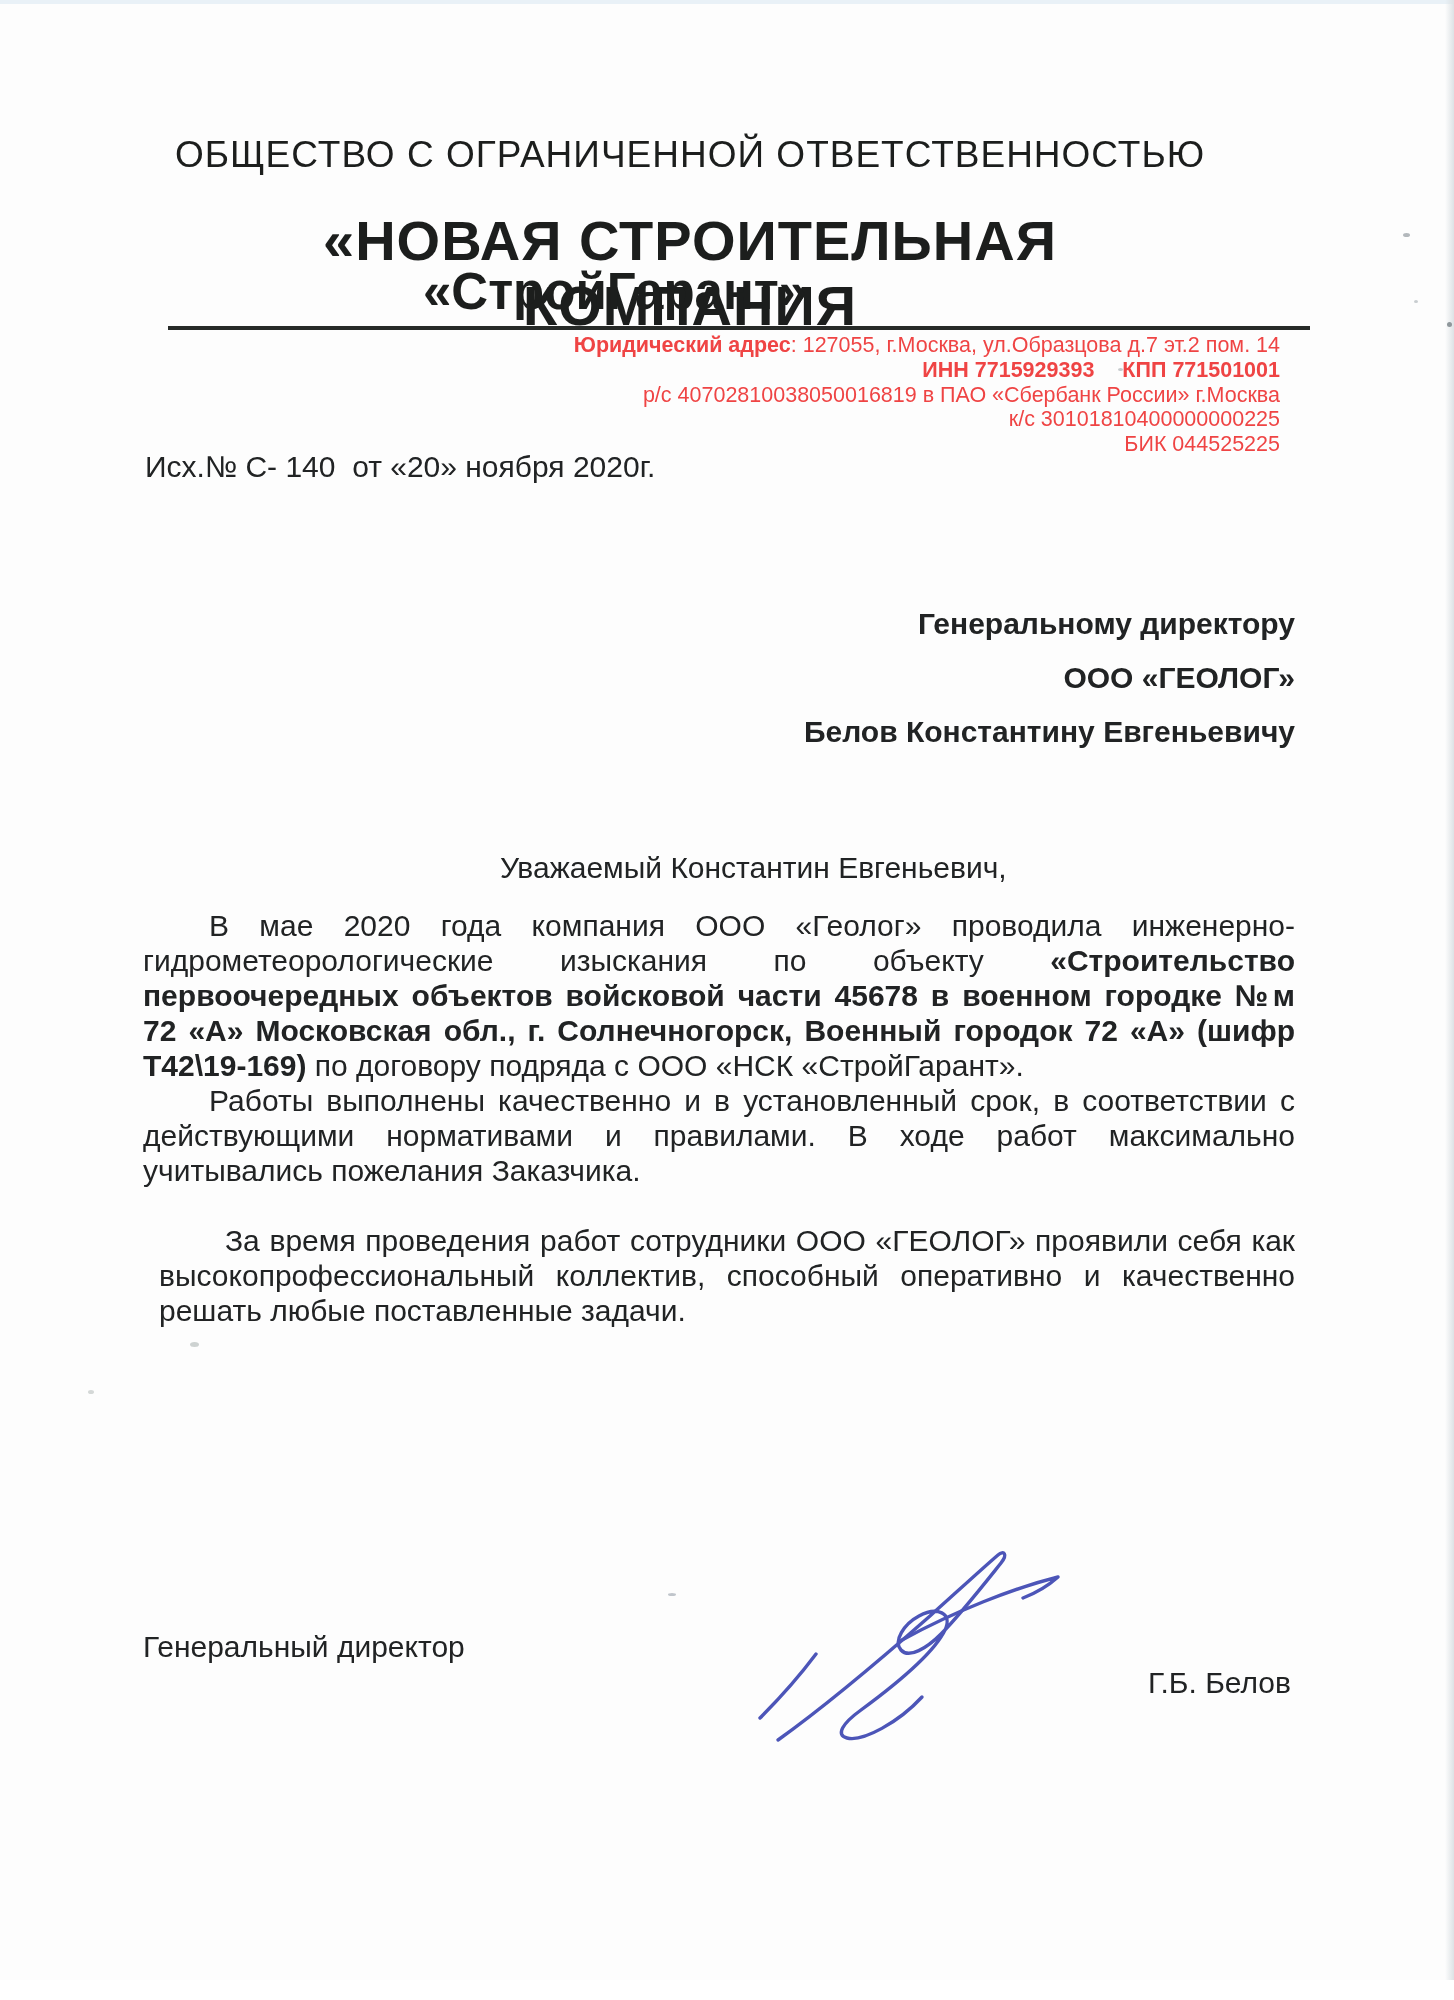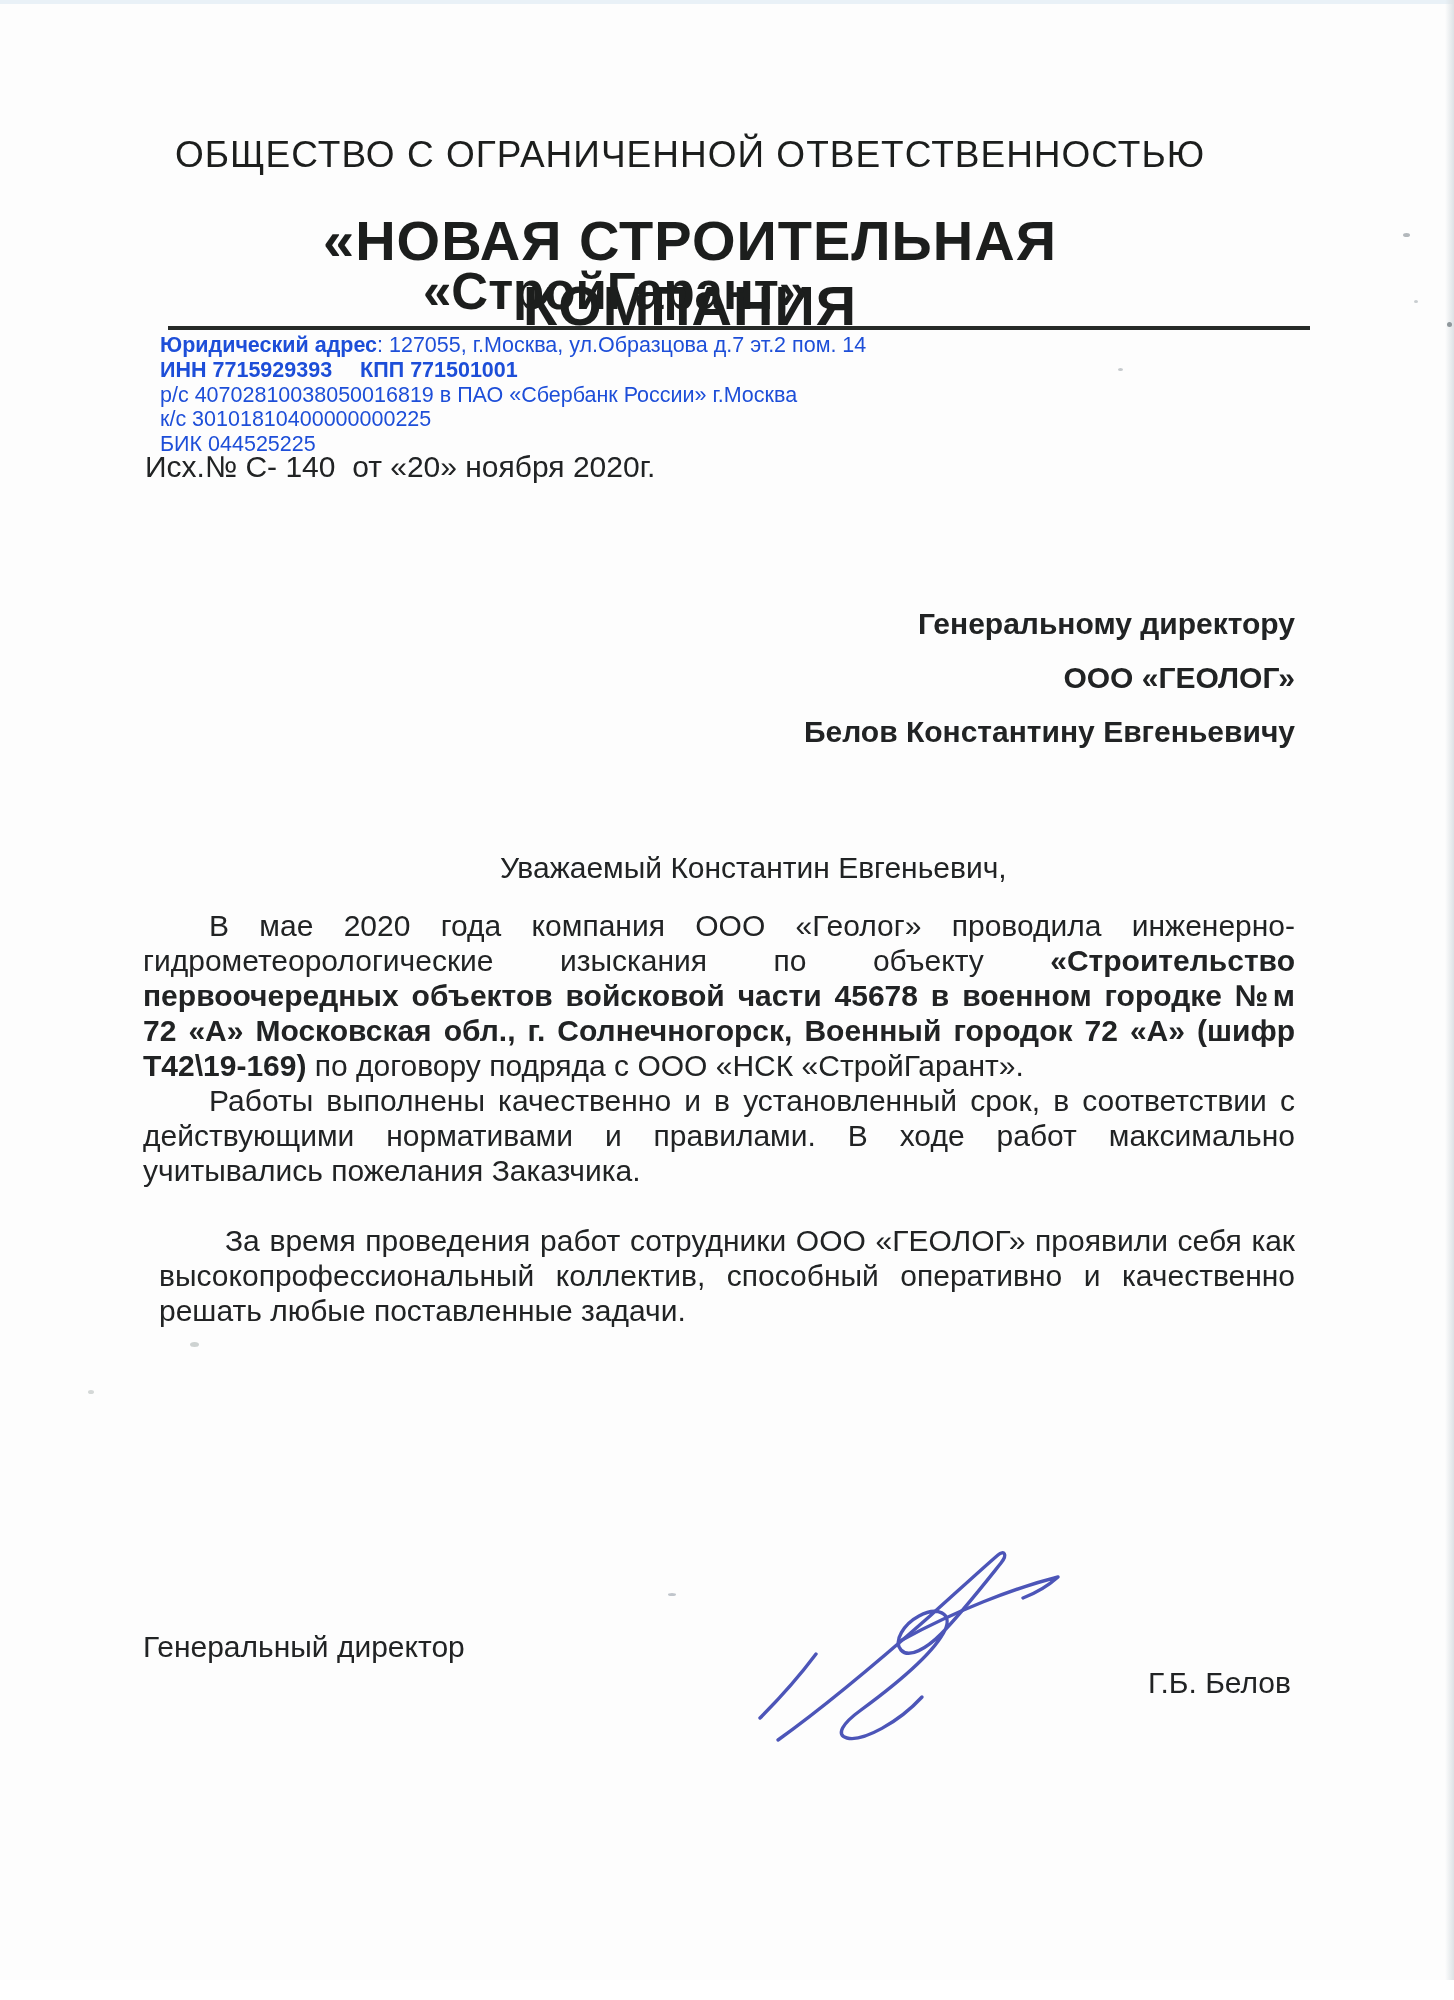--- a/index.html
+++ b/index.html
@@ -13,21 +13,21 @@
     color:#212324;
   }
   
   .head-block{position:absolute;left:150px;width:1080px;text-align:center;color:#1c1e1d;}
   .org-type{top:134px;font-size:37px;letter-spacing:1px;}
   .company-name{top:208px;font-size:56px;font-weight:700;letter-spacing:1px;}
   .brand-name{top:262px;font-size:51px;font-weight:700;margin-left:-75px;}
   .head-rule{position:absolute;left:168px;top:326px;width:1142px;height:4px;background:#272a28;}
   .requisites{
     position:absolute;left:160px;top:333px;width:1120px;
-    text-align:left;font-size:21.5px;line-height:24.8px;color:#1d4ed8;
+    text-align:right;font-size:21.5px;line-height:24.8px;color:#ef4444;
   }
   .req-line{white-space:pre-wrap;}
   .b{font-weight:700;}
   .kpp-gap{display:inline-block;width:28px;}
   .inn-gap{display:inline-block;width:6px;}
   
   .outgoing-ref{position:absolute;left:145px;top:450px;font-size:30px;white-space:pre-wrap;}
   .addressee{position:absolute;right:159px;top:606px;text-align:right;font-size:30px;font-weight:700;line-height:35px;}
   .addressee .addr-line{margin-bottom:19px;}
   

